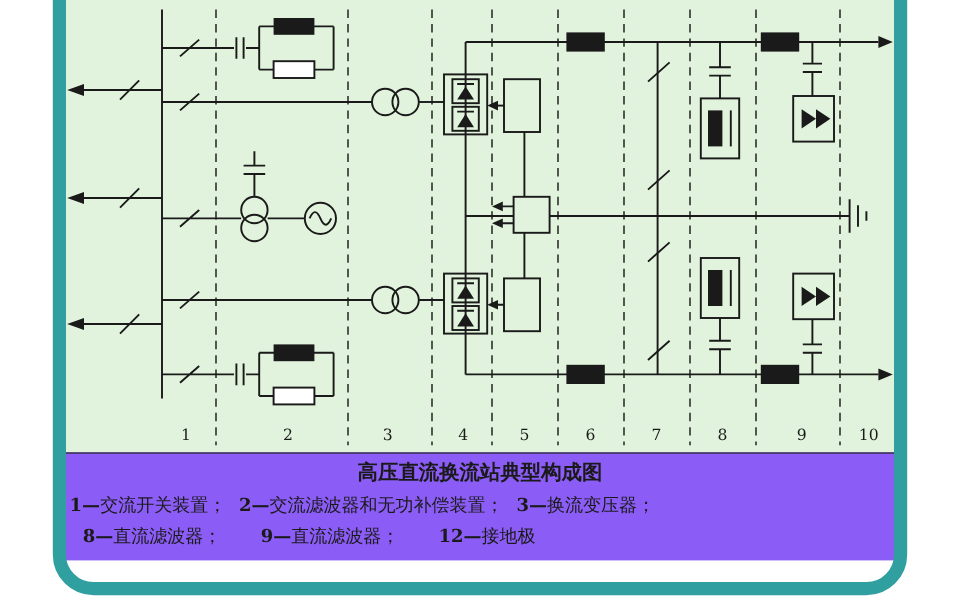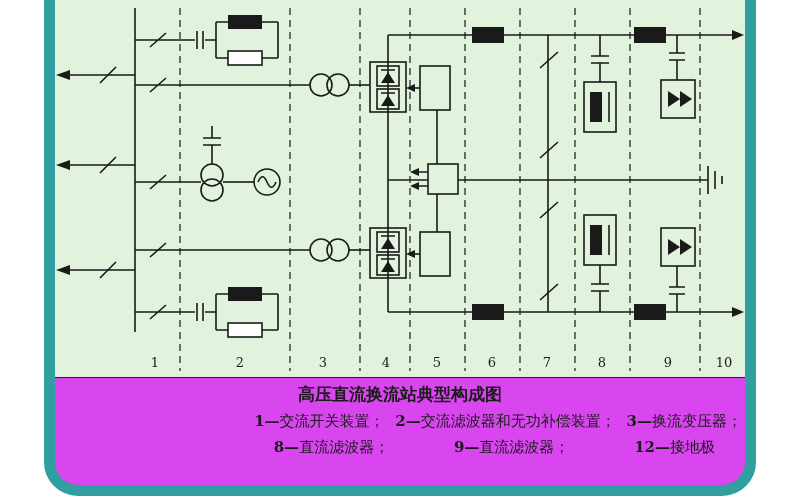--- a/index.html
+++ b/index.html
@@ -1,28 +1,28 @@
 <!DOCTYPE html>
 <html style="--frame_teal: #2f9f9f; --diagram_green: #e1f3dc; --ink: #1a1a1a;"><head>
 <meta charset="utf-8">
 <style>
   html,body{margin:0;padding:0;background:#ffffff;}
   .slide{position:relative;width:800px;height:500px;background:#ffffff;overflow:hidden;
          font-family:"DejaVu Serif","Liberation Serif",serif;color:#1a1a1a;}
   .diagram-area{position:absolute;left:55px;top:0;width:690px;height:377px;background:var(--diagram_green,#e1f3dc);}
   .diagram-area svg{display:block;}
-  .caption-area{position:absolute;left:55px;top:377px;width:690px;height:108px;background:#d946ef;
+  .caption-area{position:absolute;left:55px;top:377px;width:690px;height:90px;background:#8b5cf6;
                 border-top:1.6px solid #222;box-sizing:border-box;}
   .slide-frame{position:absolute;left:44px;top:-40px;width:712px;height:536px;box-sizing:border-box;
                border:11px solid var(--frame_teal,#2f9f9f);border-radius:34px;pointer-events:none;}
   .caption-title{text-align:center;font-weight:bold;font-size:17px;line-height:20px;padding-top:6px;}
   .legend{margin-top:2px;}
-  .legend-row{text-align:right;font-size:15px;line-height:18px;margin-top:8px;white-space:nowrap;}
+  .legend-row{text-align:left;font-size:15px;line-height:18px;margin-top:8px;white-space:nowrap;}
   .legend-item{margin:0 3px;}
-  .legend-row.wide .legend-item{margin:0 30px;}
+  .legend-row.wide .legend-item{margin:0 14px;}
   .legend-item b{font-weight:bold;}
   
   .w path,.w rect,.w circle{stroke:var(--ink,#1a1a1a);fill:none;stroke-width:1.6;}
   .w .f{fill:var(--ink,#1a1a1a);stroke:none;}
   .w .o{fill:#ffffff;stroke:var(--ink,#1a1a1a);}
   .w .bgbox{fill:var(--diagram_green,#e1f3dc);stroke:var(--ink,#1a1a1a);}
   .dash path{stroke:var(--ink,#1a1a1a);stroke-width:1.2;stroke-dasharray:7 5;fill:none;}
   .zl text{font-family:"DejaVu Serif","Liberation Serif",serif;font-size:13px;fill:var(--ink,#1a1a1a);text-anchor:middle;}
 </style>
 </head>

